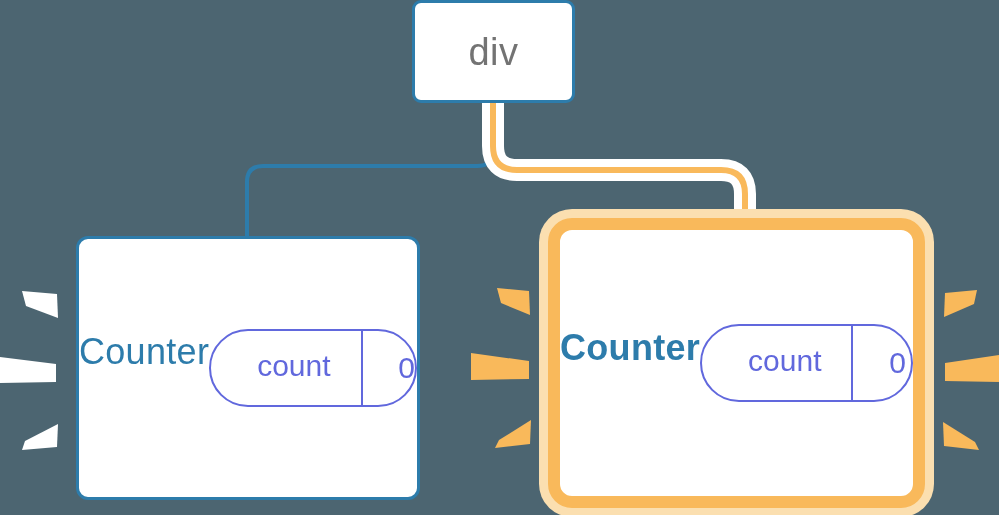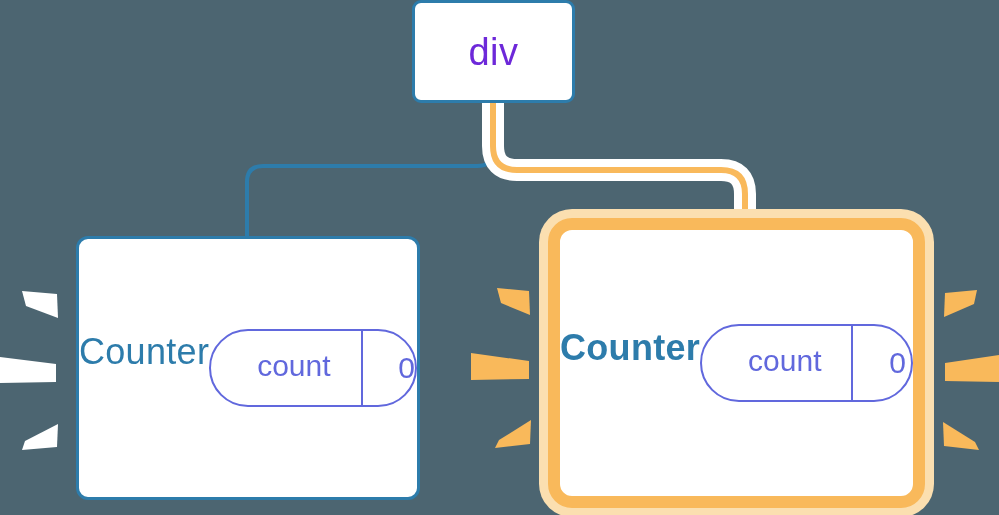--- a/index.html
+++ b/index.html
@@ -48,21 +48,21 @@
     background: #ffffff;
     border: 3px solid #2d7cab;
     border-radius: 9px;
     display: flex;
     align-items: center;
     justify-content: center;
     z-index: 5;
   }
   .node-div-label {
     font-size: 38px;
-    color: #6d28d9;
+    color: #737373;
     letter-spacing: 0.5px;
     line-height: 1;
   }
 
   
   .card {
     position: absolute;
     box-sizing: border-box;
     background: #ffffff;
     z-index: 4;

